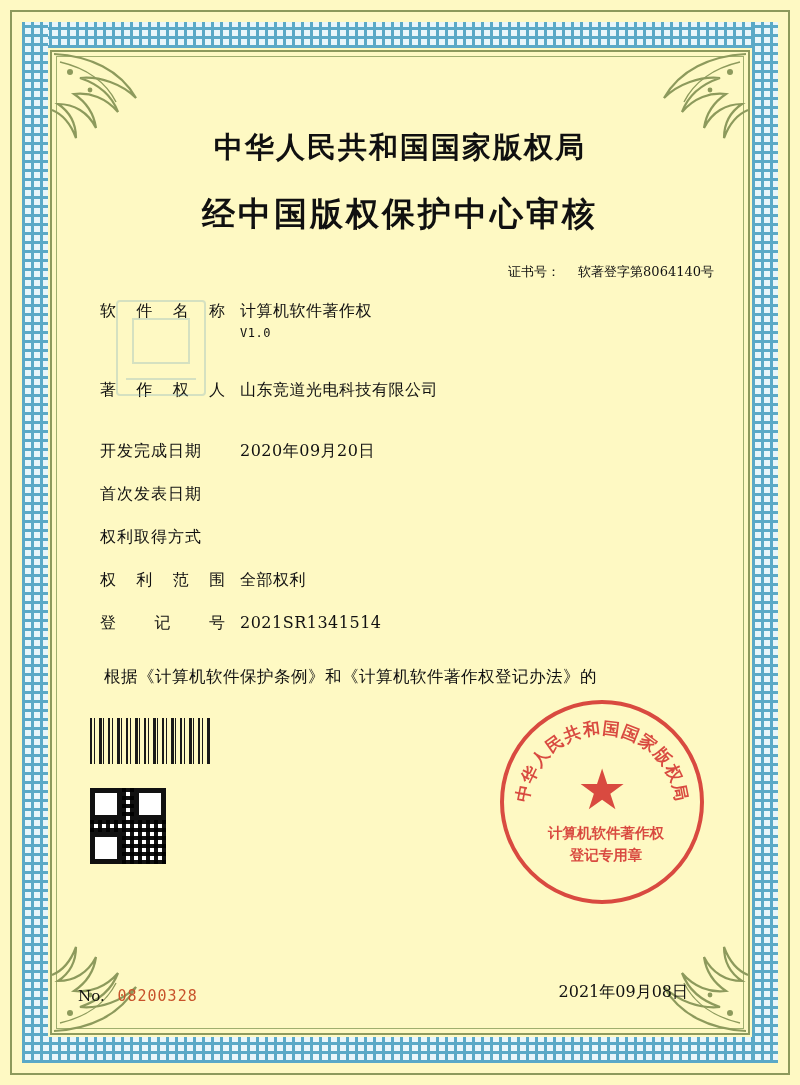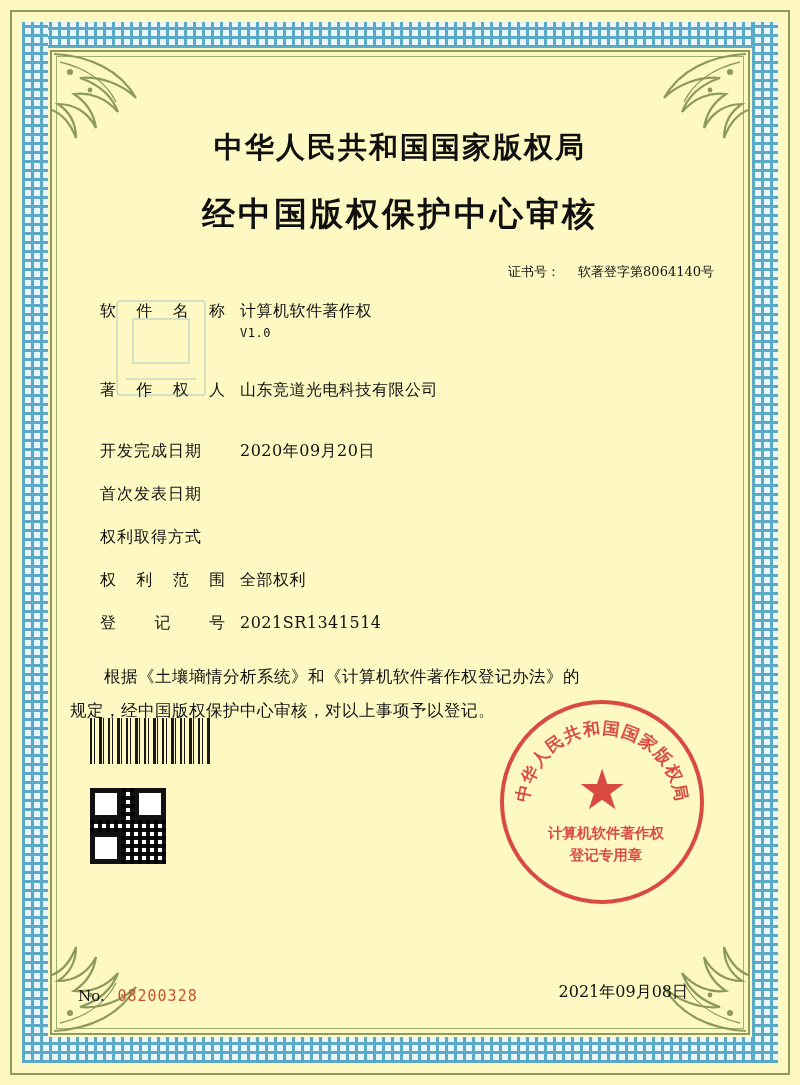--- a/index.html
+++ b/index.html
@@ -398,22 +398,21 @@
             <span>记</span>
             <span>号</span>
           </div>
           <div class="field-value">2021SR1341514</div>
         </div>
       </div>
 
     </div>
 
     <div class="paragraph">
-      <span class="indent"></span><span>根据《土壤墒情分析系统》和《计算机软件著作权登记办法》的</span><br>
-      <span>规定，经中国版权保护中心审核，对以上事项予以登记。</span>
+      <span class="indent"></span><span>根据《计算机软件保护条例》和《计算机软件著作权登记办法》的</span><br>
     </div>
 
   </div>
 
   <div class="codes">
     <div class="barcode"></div>
     <div class="qr">
         <span class="qr-b"></span>
       </div>
   </div>

